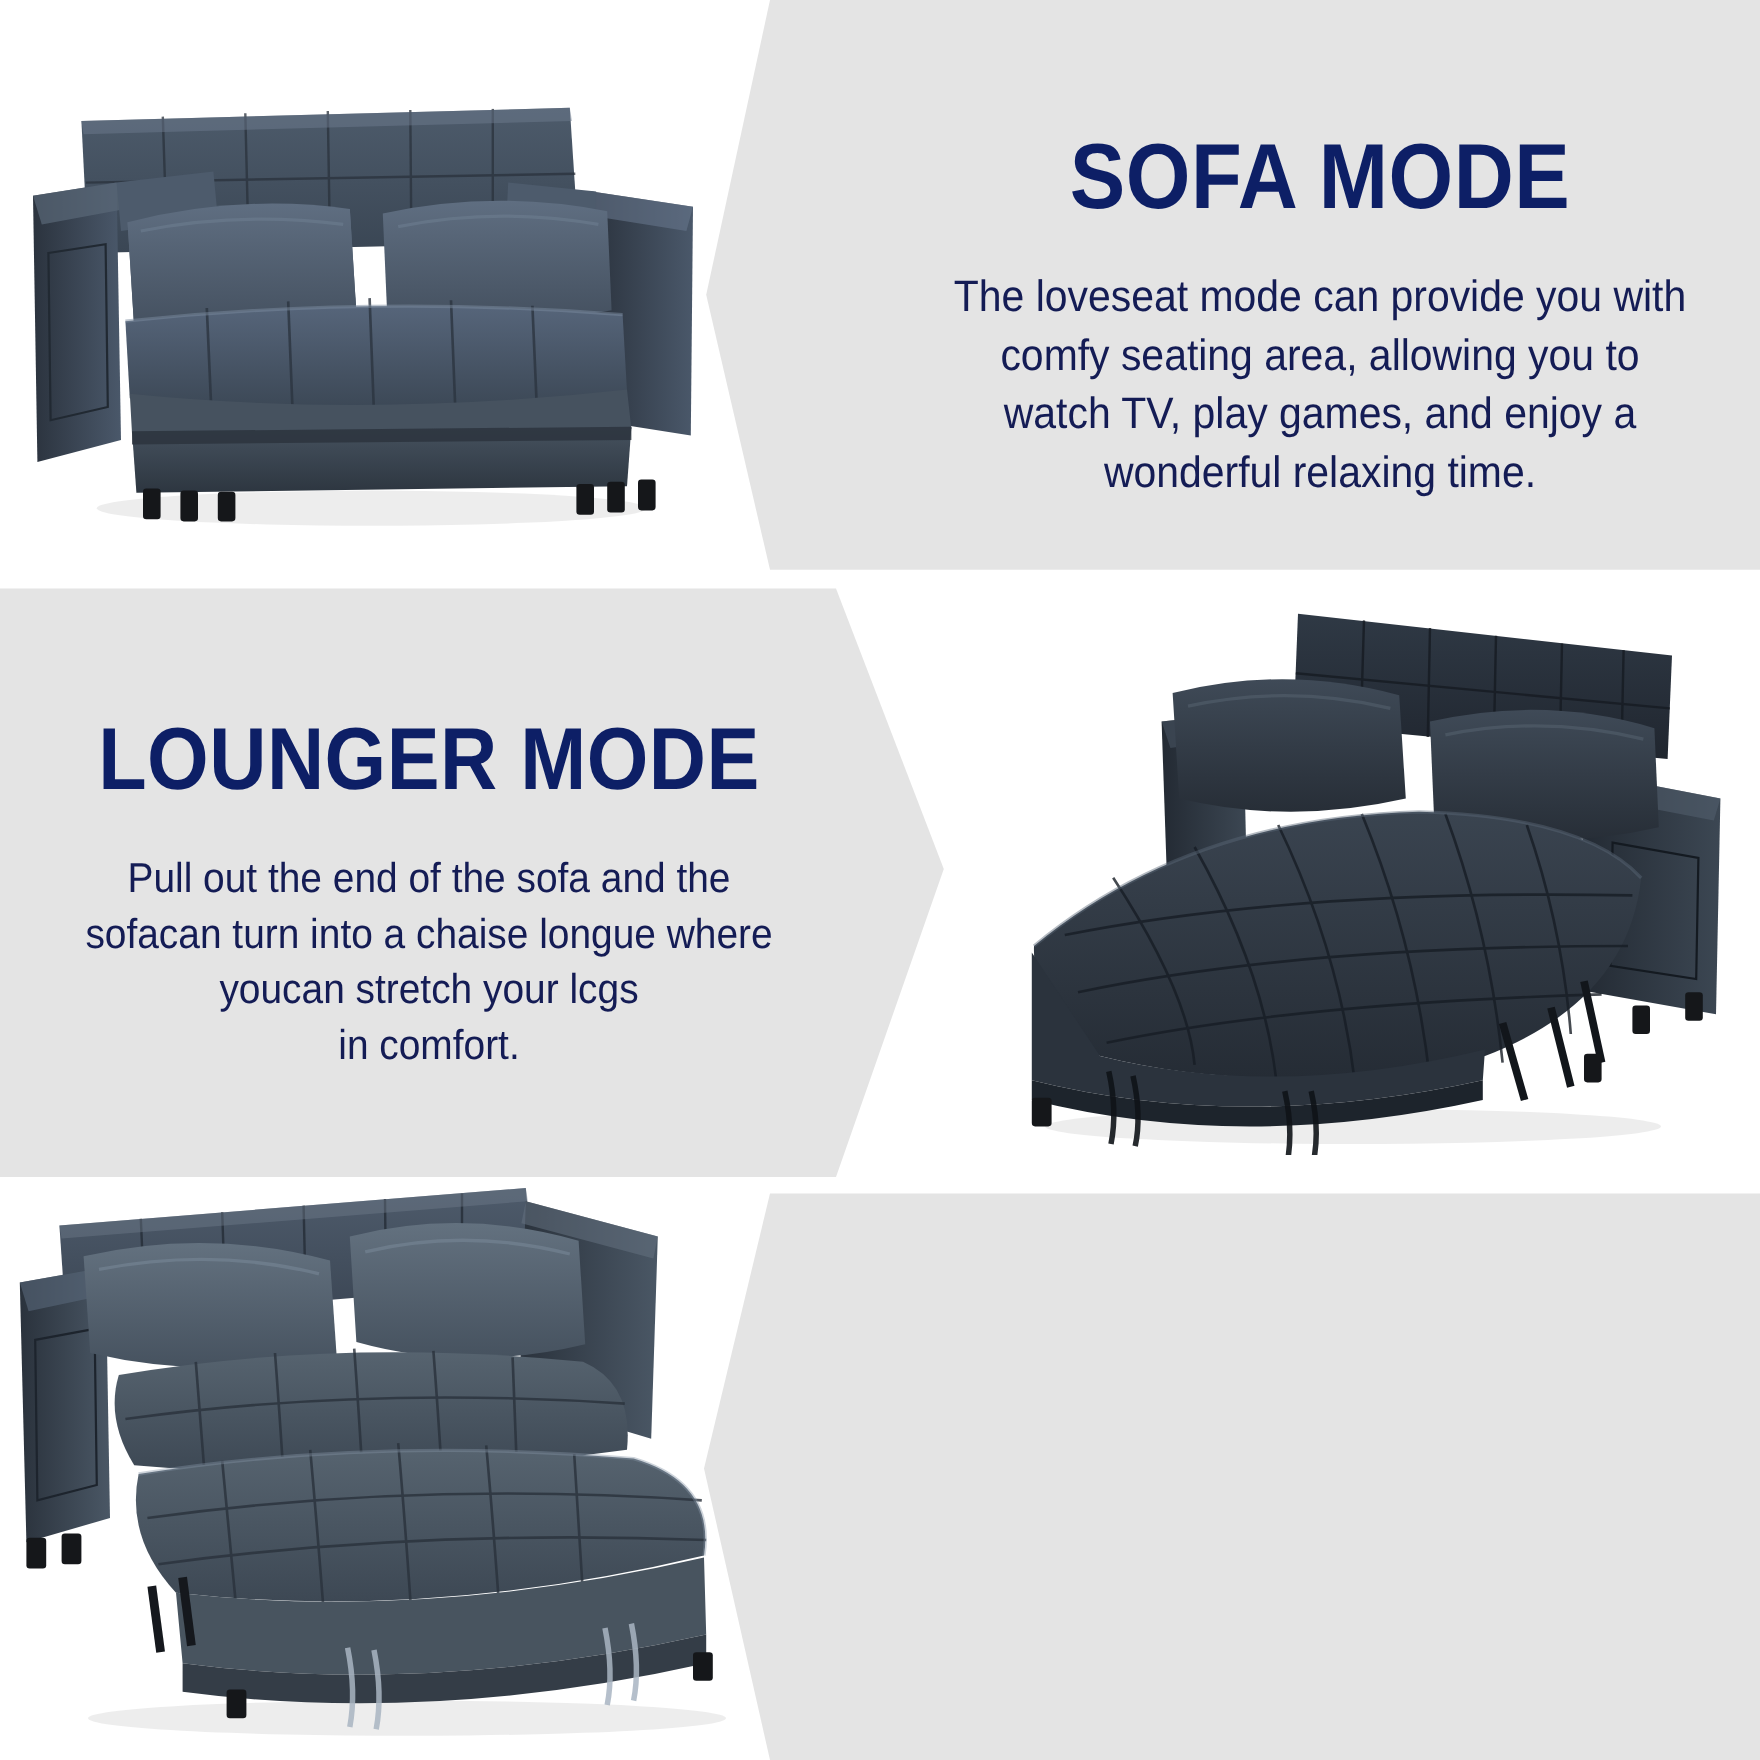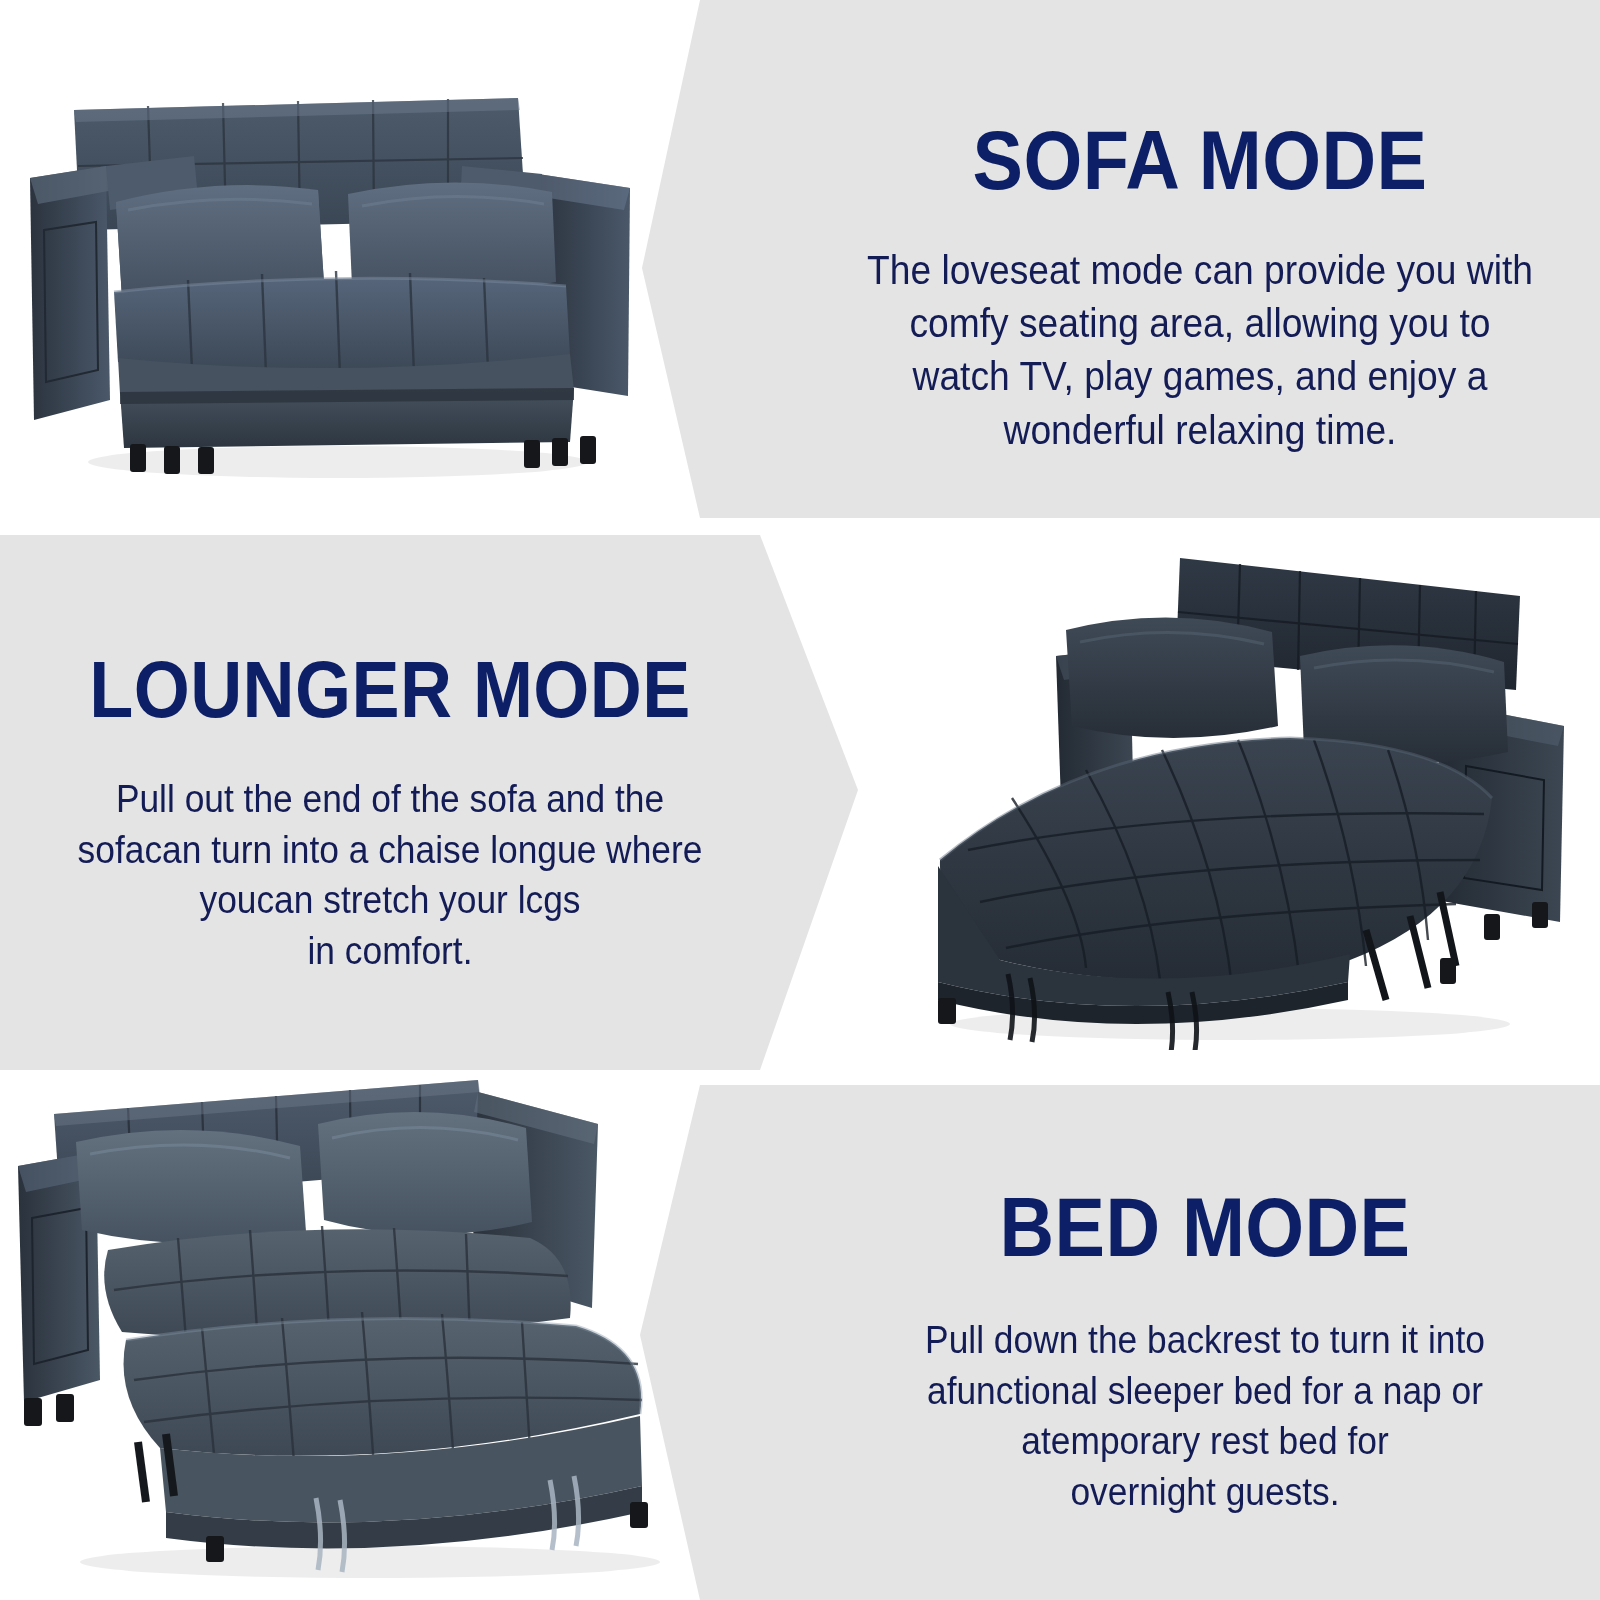--- a/index.html
+++ b/index.html
@@ -342,23 +342,14 @@
   <div class="panel" id="panel-lounger">
     <div class="panel-heading">LOUNGER MODE</div>
     <div class="panel-body">
       <p>Pull out the end of the sofa and the</p>
       <p>sofacan turn into a chaise longue where</p>
       <p>youcan stretch your lcgs</p>
       <p>in comfort.</p>
     </div>
   </div>
 
-  <div class="panel" id="panel-bed">
-    <div class="panel-heading">BED MODE</div>
-    <div class="panel-body">
-      <p>Pull down the backrest to turn it into</p>
-      <p>afunctional sleeper bed for a nap or</p>
-      <p>atemporary rest bed for</p>
-      <p>overnight guests.</p>
-    </div>
-  </div>
 
 </div>
 
 </body></html>

